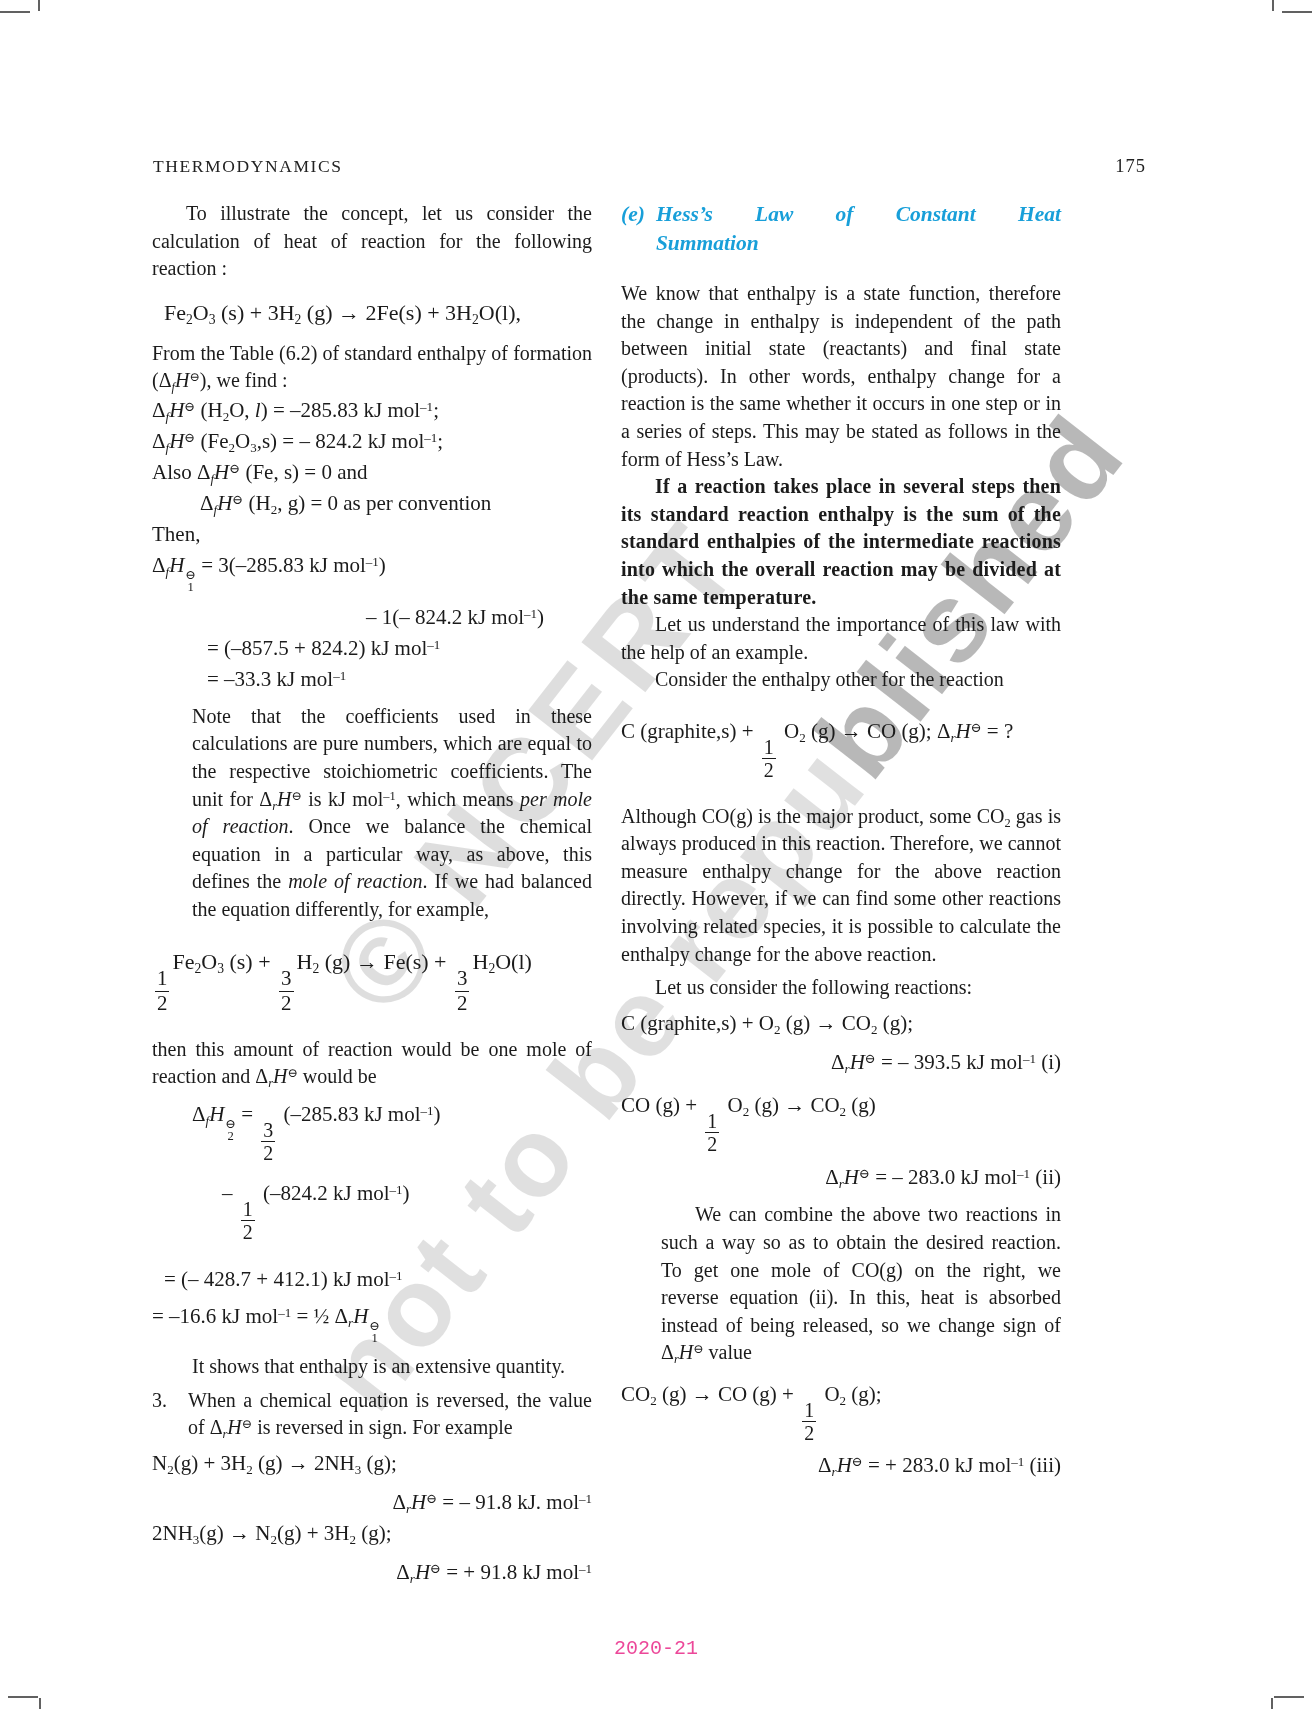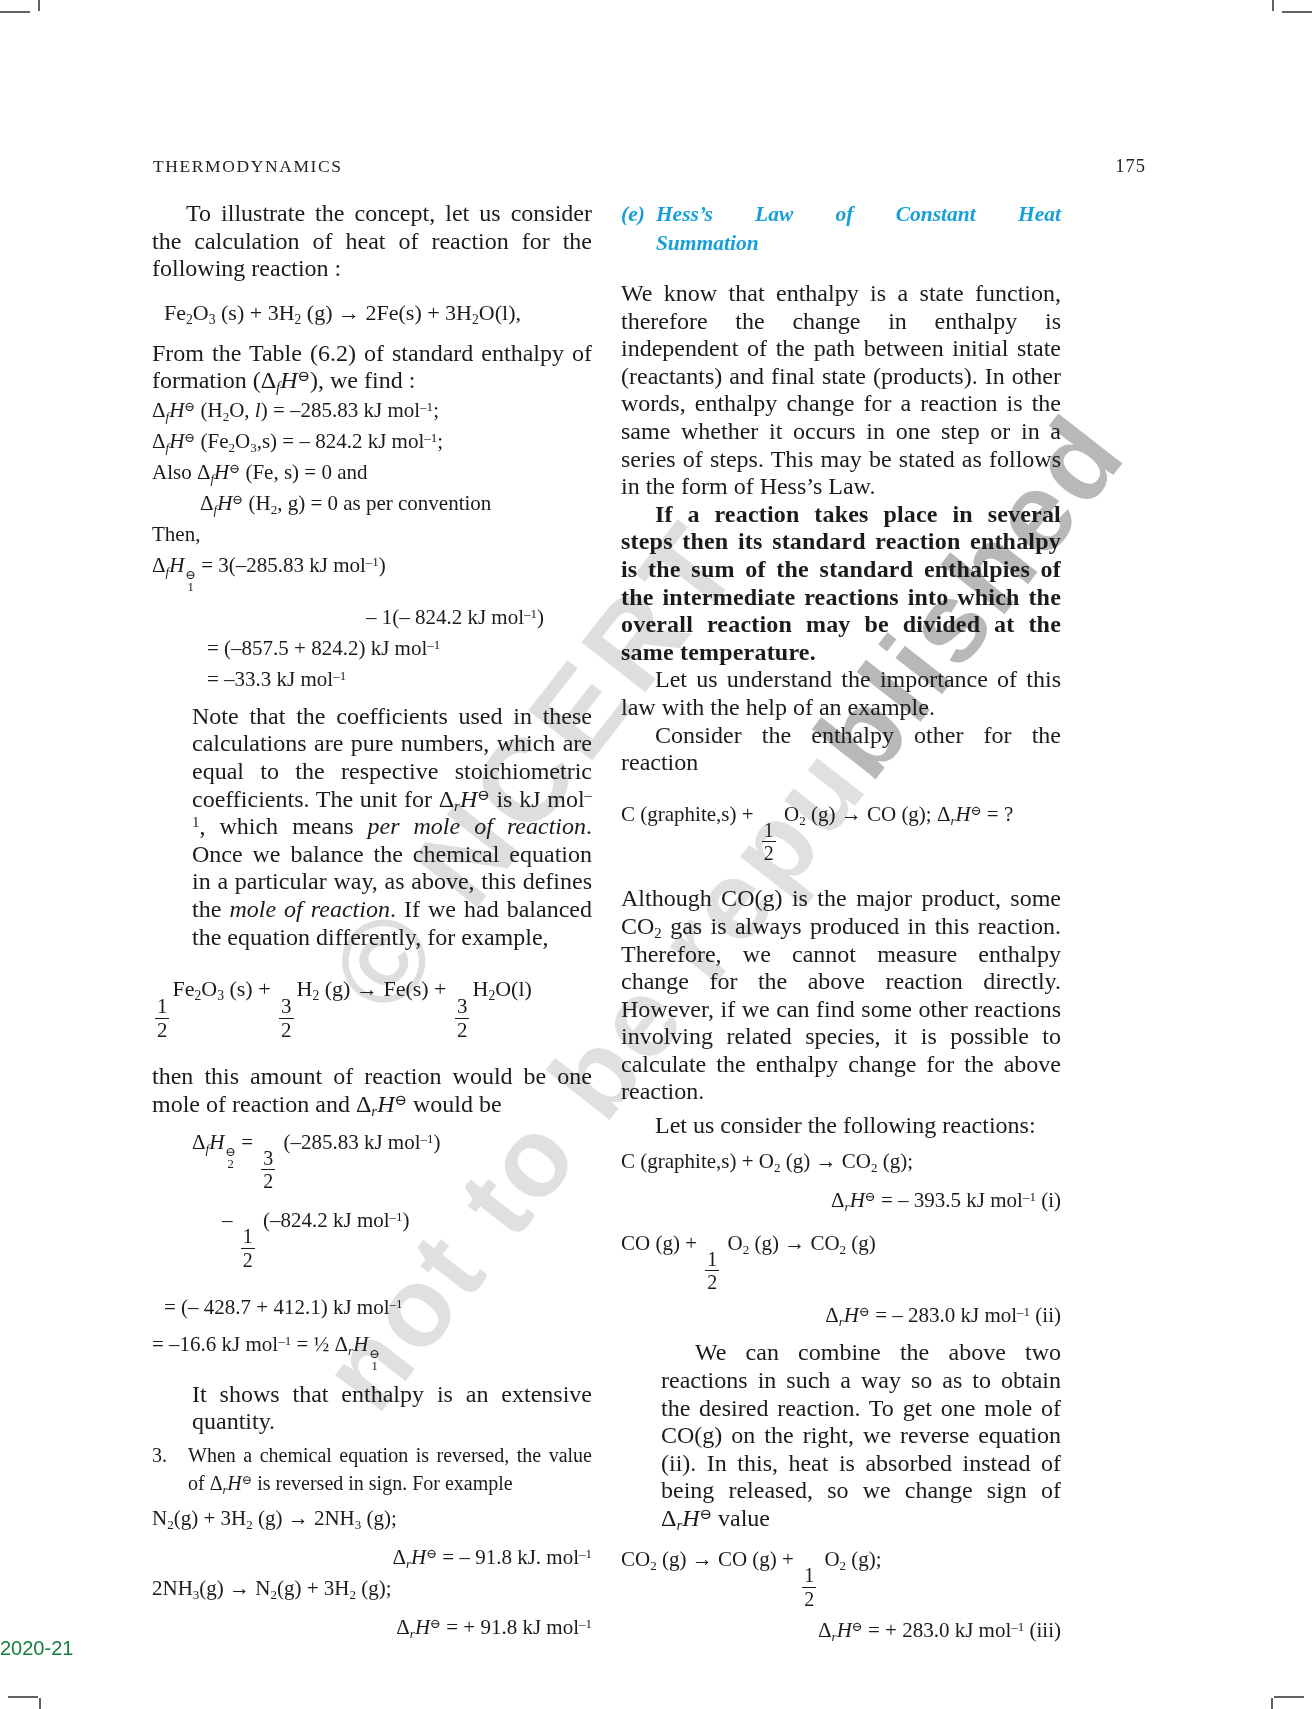--- a/index.html
+++ b/index.html
@@ -8,21 +8,21 @@
   
   .page-header{position:absolute;left:153px;right:166px;top:156px;display:flex;
                justify-content:space-between;align-items:baseline;}
   .ph-title{font-size:17.5px;letter-spacing:1.6px;color:#222;}
   .ph-num{font-size:18.5px;letter-spacing:1px;color:#222;}
   
   .col{position:absolute;top:200px;}
   .col-left{left:152px;width:440px;}
   .col-right{left:621px;width:440px;}
   p{margin:0;}
-  .body-p{font-size:24px;line-height:27.6px;text-align:justify;}
+  .body-p{font-size:20px;line-height:27.6px;text-align:justify;}
   .ind{text-indent:34px;}
   .bold-p{font-weight:bold;letter-spacing:.2px;}
   
   .eq{font-size:21px;line-height:31px;}
   .eq-lg{font-size:22px;}
   .rv{text-align:right;font-size:21px;line-height:31px;margin-top:8px;}
   sub{font-size:.62em;vertical-align:-0.3em;line-height:0;}
   sup{font-size:.62em;vertical-align:.5em;line-height:0;}
   .frac{display:inline-flex;flex-direction:column;align-items:center;line-height:1.02;
         font-size:.95em;vertical-align:-0.8em;margin:0 3px;}
@@ -48,22 +48,22 @@
   
   .watermark{position:absolute;left:78px;top:288px;width:1100px;height:1100px;
              display:flex;flex-direction:column;justify-content:center;align-items:center;
              gap:105px;transform:rotate(-52deg);pointer-events:none;
              font-family:"Liberation Sans","DejaVu Sans",sans-serif;font-weight:bold;}
   .wm1{font-size:118px;letter-spacing:8px;color:rgba(0,0,0,0.13);}
   .wm2{font-size:112px;letter-spacing:4px;white-space:nowrap;}
   .wm2 .wl{color:rgba(0,0,0,0.12);}
   .wm2 .wd{color:rgba(0,0,0,0.28);}
   
-  .page-footer{position:absolute;left:0;right:0;top:1637px;
-               font-family:Liberation Sans, sans-serif;font-size:20px;color:#15803d;}
+  .page-footer{position:absolute;left:0;right:0;top:1637px;text-align:center;
+               font-family:Liberation Mono, monospace;font-size:20px;color:#ec4899;}
   
   .crop{position:absolute;background:#616161;}
 </style>
 </head>
 <body>
 
 <div class="page">
 
   <div class="crop" style="left:38px;top:0;width:2px;height:11px;"></div>
   <div class="crop" style="left:0;top:11px;width:30px;height:2px;"></div>

